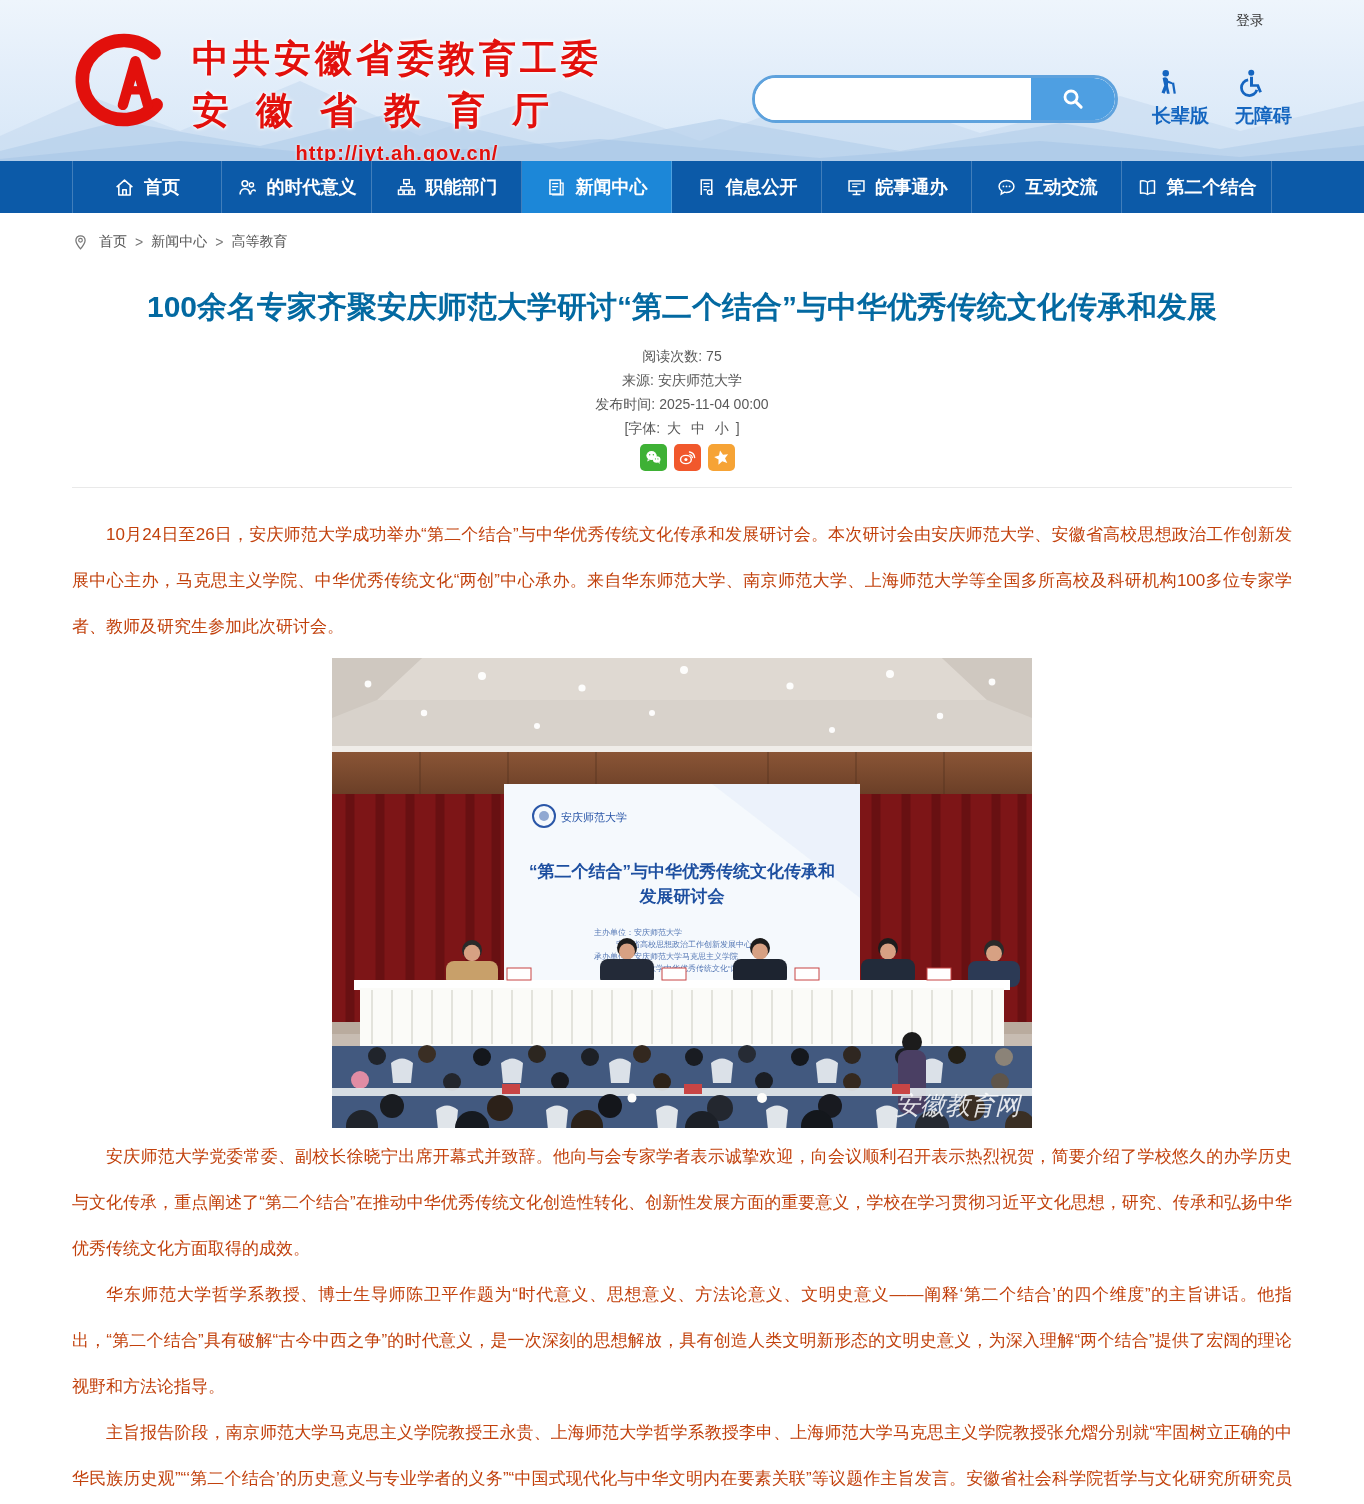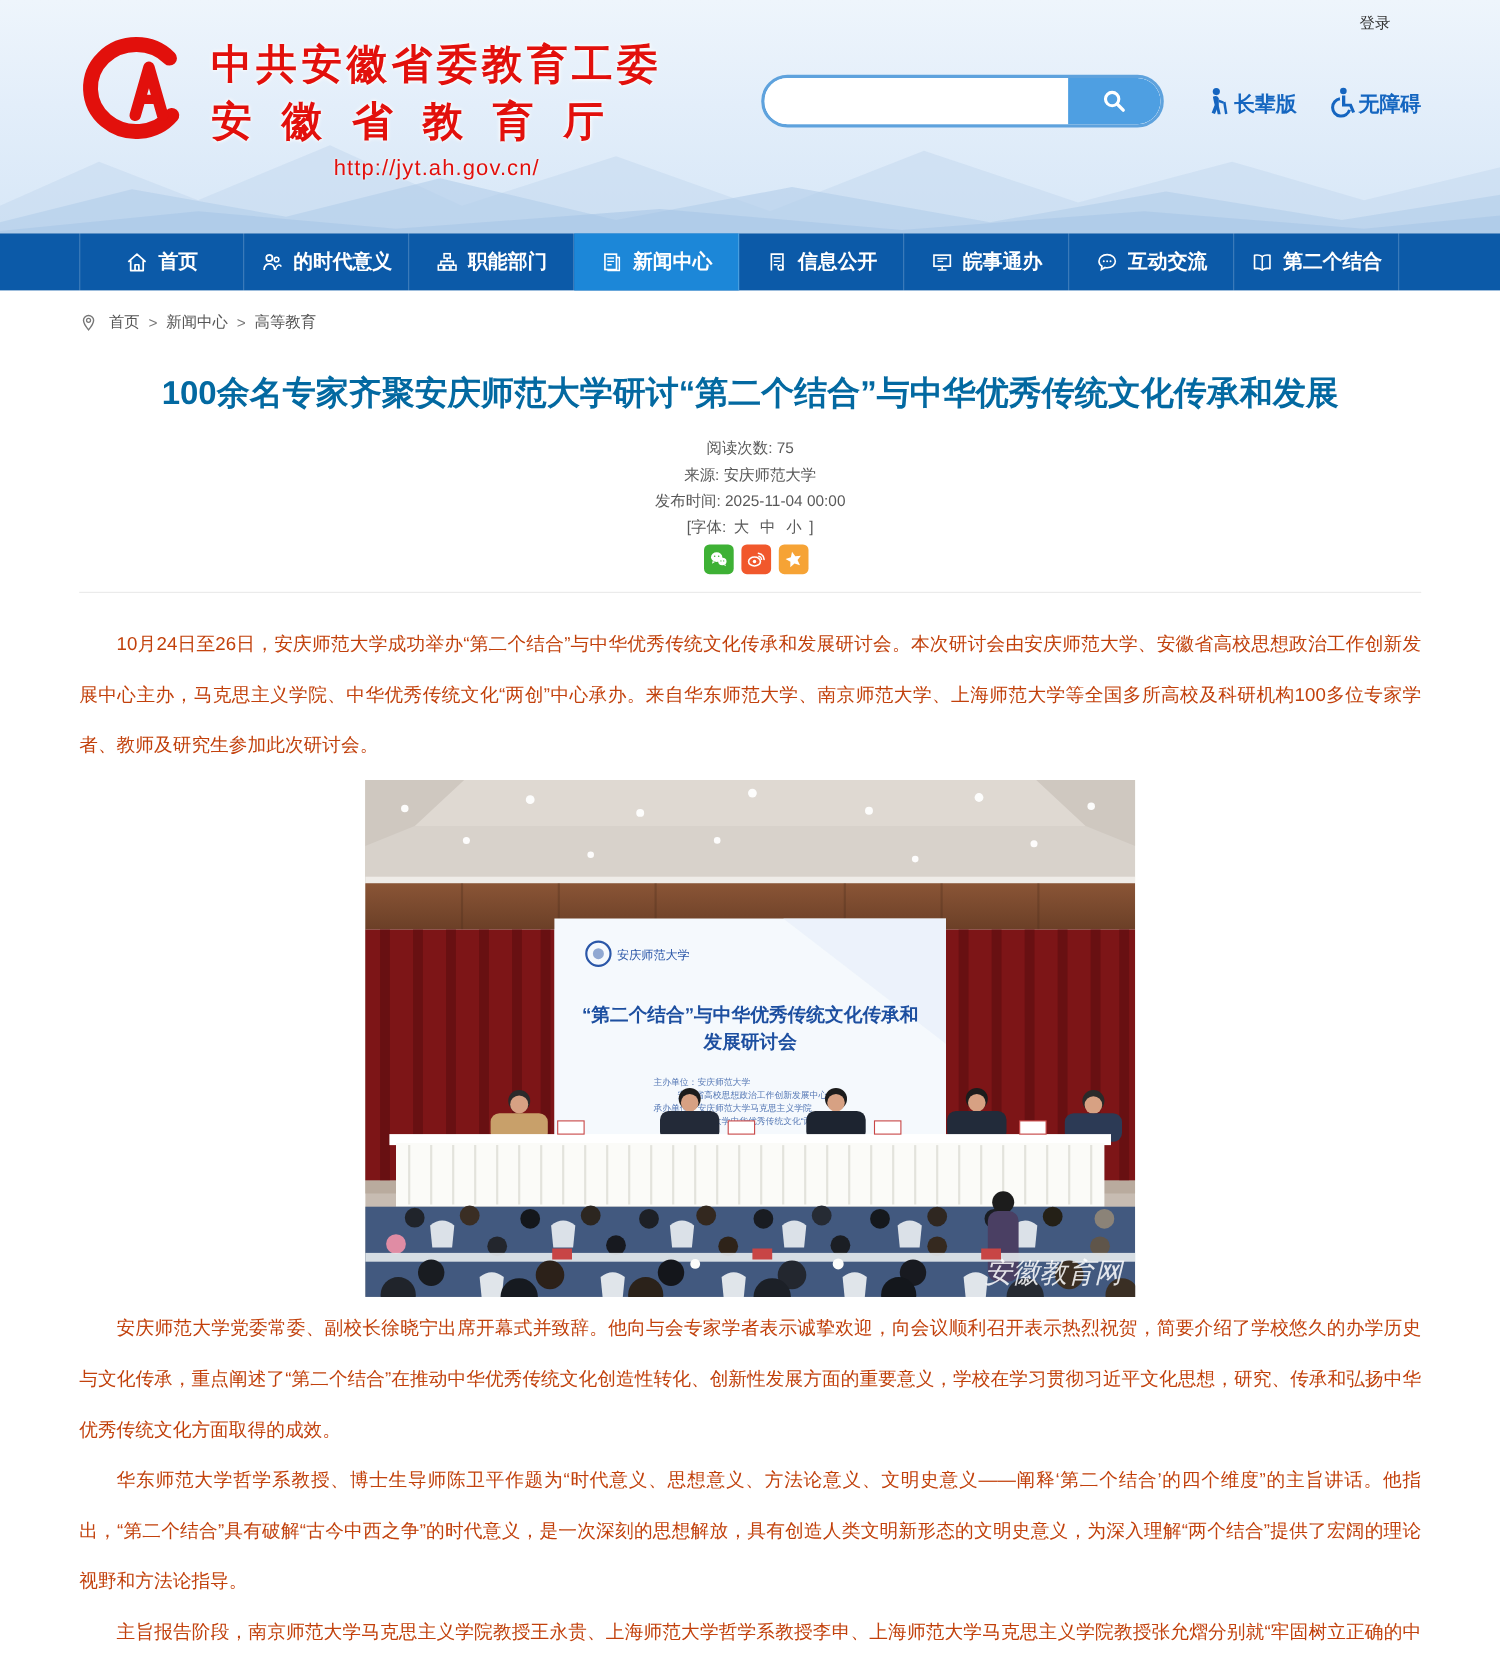--- a/index.html
+++ b/index.html
@@ -1,40 +1,40 @@
 <!DOCTYPE html>
 <html><head>
 <meta charset="utf-8">
 <style>
   * { margin:0; padding:0; box-sizing:border-box; }
   html,body { background:#ffffff; }
   body { font-family:"Liberation Sans","DejaVu Sans",sans-serif; color:#333; width:1364px; }
   .page { width:1364px; }
 
   
-  .site-header { position:relative; height:212px; overflow:hidden;
+  .site-header { position:relative; height:161px; overflow:hidden;
     background:linear-gradient(180deg,#eef5fc 0%,#e3eefa 45%,#d7e7f7 100%); }
   .mountains { position:absolute; left:0; bottom:0; width:100%; height:120px; }
   .login-link { position:absolute; top:12px; right:100px; font-size:14px; color:#333; cursor:pointer; text-decoration:none; z-index:5; }
   .header-inner { position:relative; width:1220px; margin:0 auto; height:100%; z-index:3; }
   .logo-block { position:absolute; left:0; top:30px; display:flex; align-items:flex-start; }
   .emblem { width:106px; height:104px; margin-right:14px; }
   .org-text { padding-top:4px; }
   .org-line1 { font-size:37px; font-weight:bold; color:#e2100c; letter-spacing:4px; white-space:nowrap;
     text-shadow:0 0 3px #fff,0 0 5px #fff; }
   .org-line2 { font-size:37px; font-weight:bold; color:#e2100c; letter-spacing:27px; white-space:nowrap;
     text-shadow:0 0 3px #fff,0 0 5px #fff; margin-top:2px; }
-  .org-url { font-size:20px; font-weight:normal; color:#e2100c; text-align:center; letter-spacing:1px; margin-top:6px;
+  .org-url { font-size:20px; font-weight:bold; color:#e2100c; text-align:center; letter-spacing:1px; margin-top:6px;
     text-shadow:0 0 3px #fff; }
   .tools { position:absolute; right:0; top:68px; display:flex; align-items:center; }
   .searchbox { display:flex; width:366px; height:48px; border:3px solid #5ea2dd; border-radius:26px; background:#fff; overflow:hidden; }
   .search-input { flex:1; border:none; outline:none; font-size:16px; padding:0 16px; background:#fff; }
   .search-btn { width:84px; background:#4e9fe2; border:none; cursor:pointer; display:flex; align-items:center; justify-content:center; border-radius:0 23px 23px 0; }
   .access { display:flex; margin-left:34px; gap:26px; }
-  .access-item { display:flex; flex-direction:row; align-items:flex-end; cursor:pointer; text-decoration:none; }
+  .access-item { display:flex; flex-direction:column; align-items:flex-start; cursor:pointer; text-decoration:none; }
   .access-item .label { margin-top:5px; font-size:19px; font-weight:bold; color:#1566c0; }
 
   
   .nav { background:#0c5aa8; height:52px; }
   .nav-inner { width:1220px; margin:0 auto; display:flex; height:100%; }
   .nav-item { width:150px; height:100%; display:flex; align-items:center; justify-content:center; gap:9px;
     color:#fff; font-size:18px; font-weight:bold; cursor:pointer; border-right:1px solid rgba(255,255,255,0.22); }
   .nav-item:first-child { border-left:1px solid rgba(255,255,255,0.22); }
   .nav-item.active { background:#1c87d8; }
   .nav-item svg { flex:none; }

